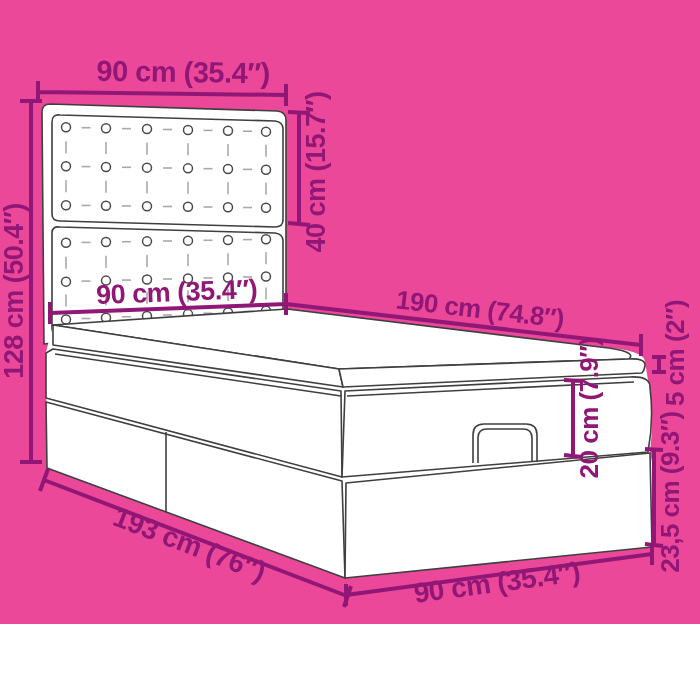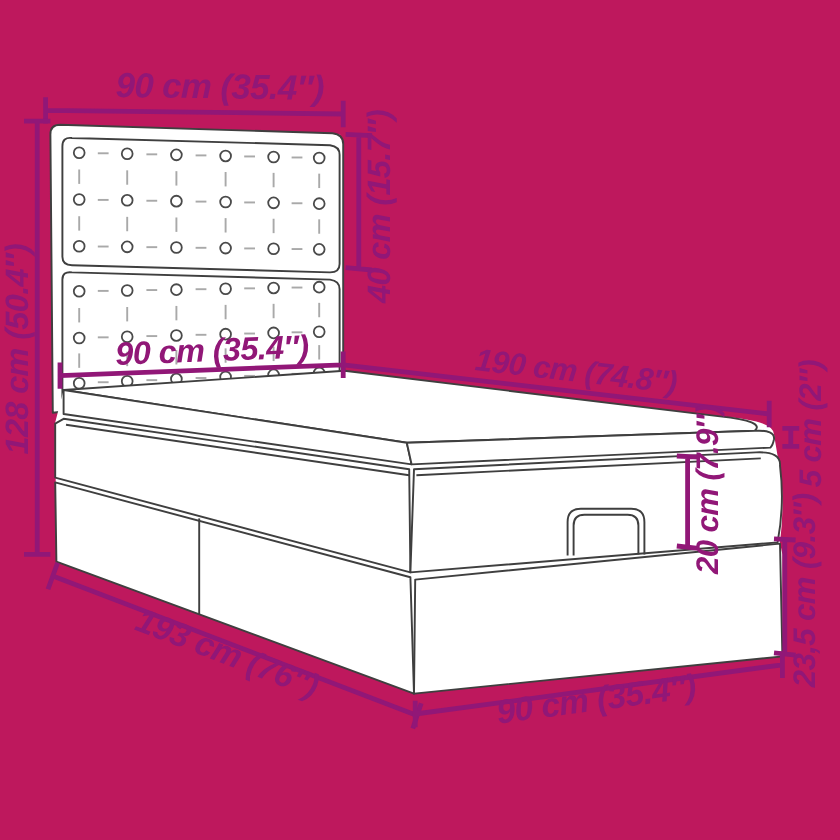--- a/index.html
+++ b/index.html
@@ -1,17 +1,17 @@
 <!DOCTYPE html>
 <html><head>
 <meta charset="utf-8">
 <style>
   html,body{margin:0;padding:0;background:#fff;}
   body{width:700px;height:700px;overflow:hidden;font-family:"Liberation Sans",sans-serif;}
-  #stage{width:700px;height:700px;position:relative;background:#be185d;font-style:italic;}
+  #stage{width:700px;height:624px;position:relative;background:#ec4899;}
   svg{display:block;}
   .outline{fill:none;stroke:#3f3f3f;stroke-width:1.6;stroke-linejoin:round;}
   .facefill{fill:#ffffff;stroke:#3f3f3f;stroke-width:1.6;stroke-linejoin:round;}
   .silh{fill:#ffffff;stroke:none;}
   .dimline{stroke:#911777;stroke-width:4;fill:none;stroke-linecap:butt;}
   .dimtext{fill:#911777;font-weight:bold;letter-spacing:-0.5px;}
   .tuftbtn{fill:#ffffff;stroke:#4a4a4a;stroke-width:1.5;}
   .tuftdash{stroke:#a9a9a9;stroke-width:1.6;}
 </style>
 </head>

